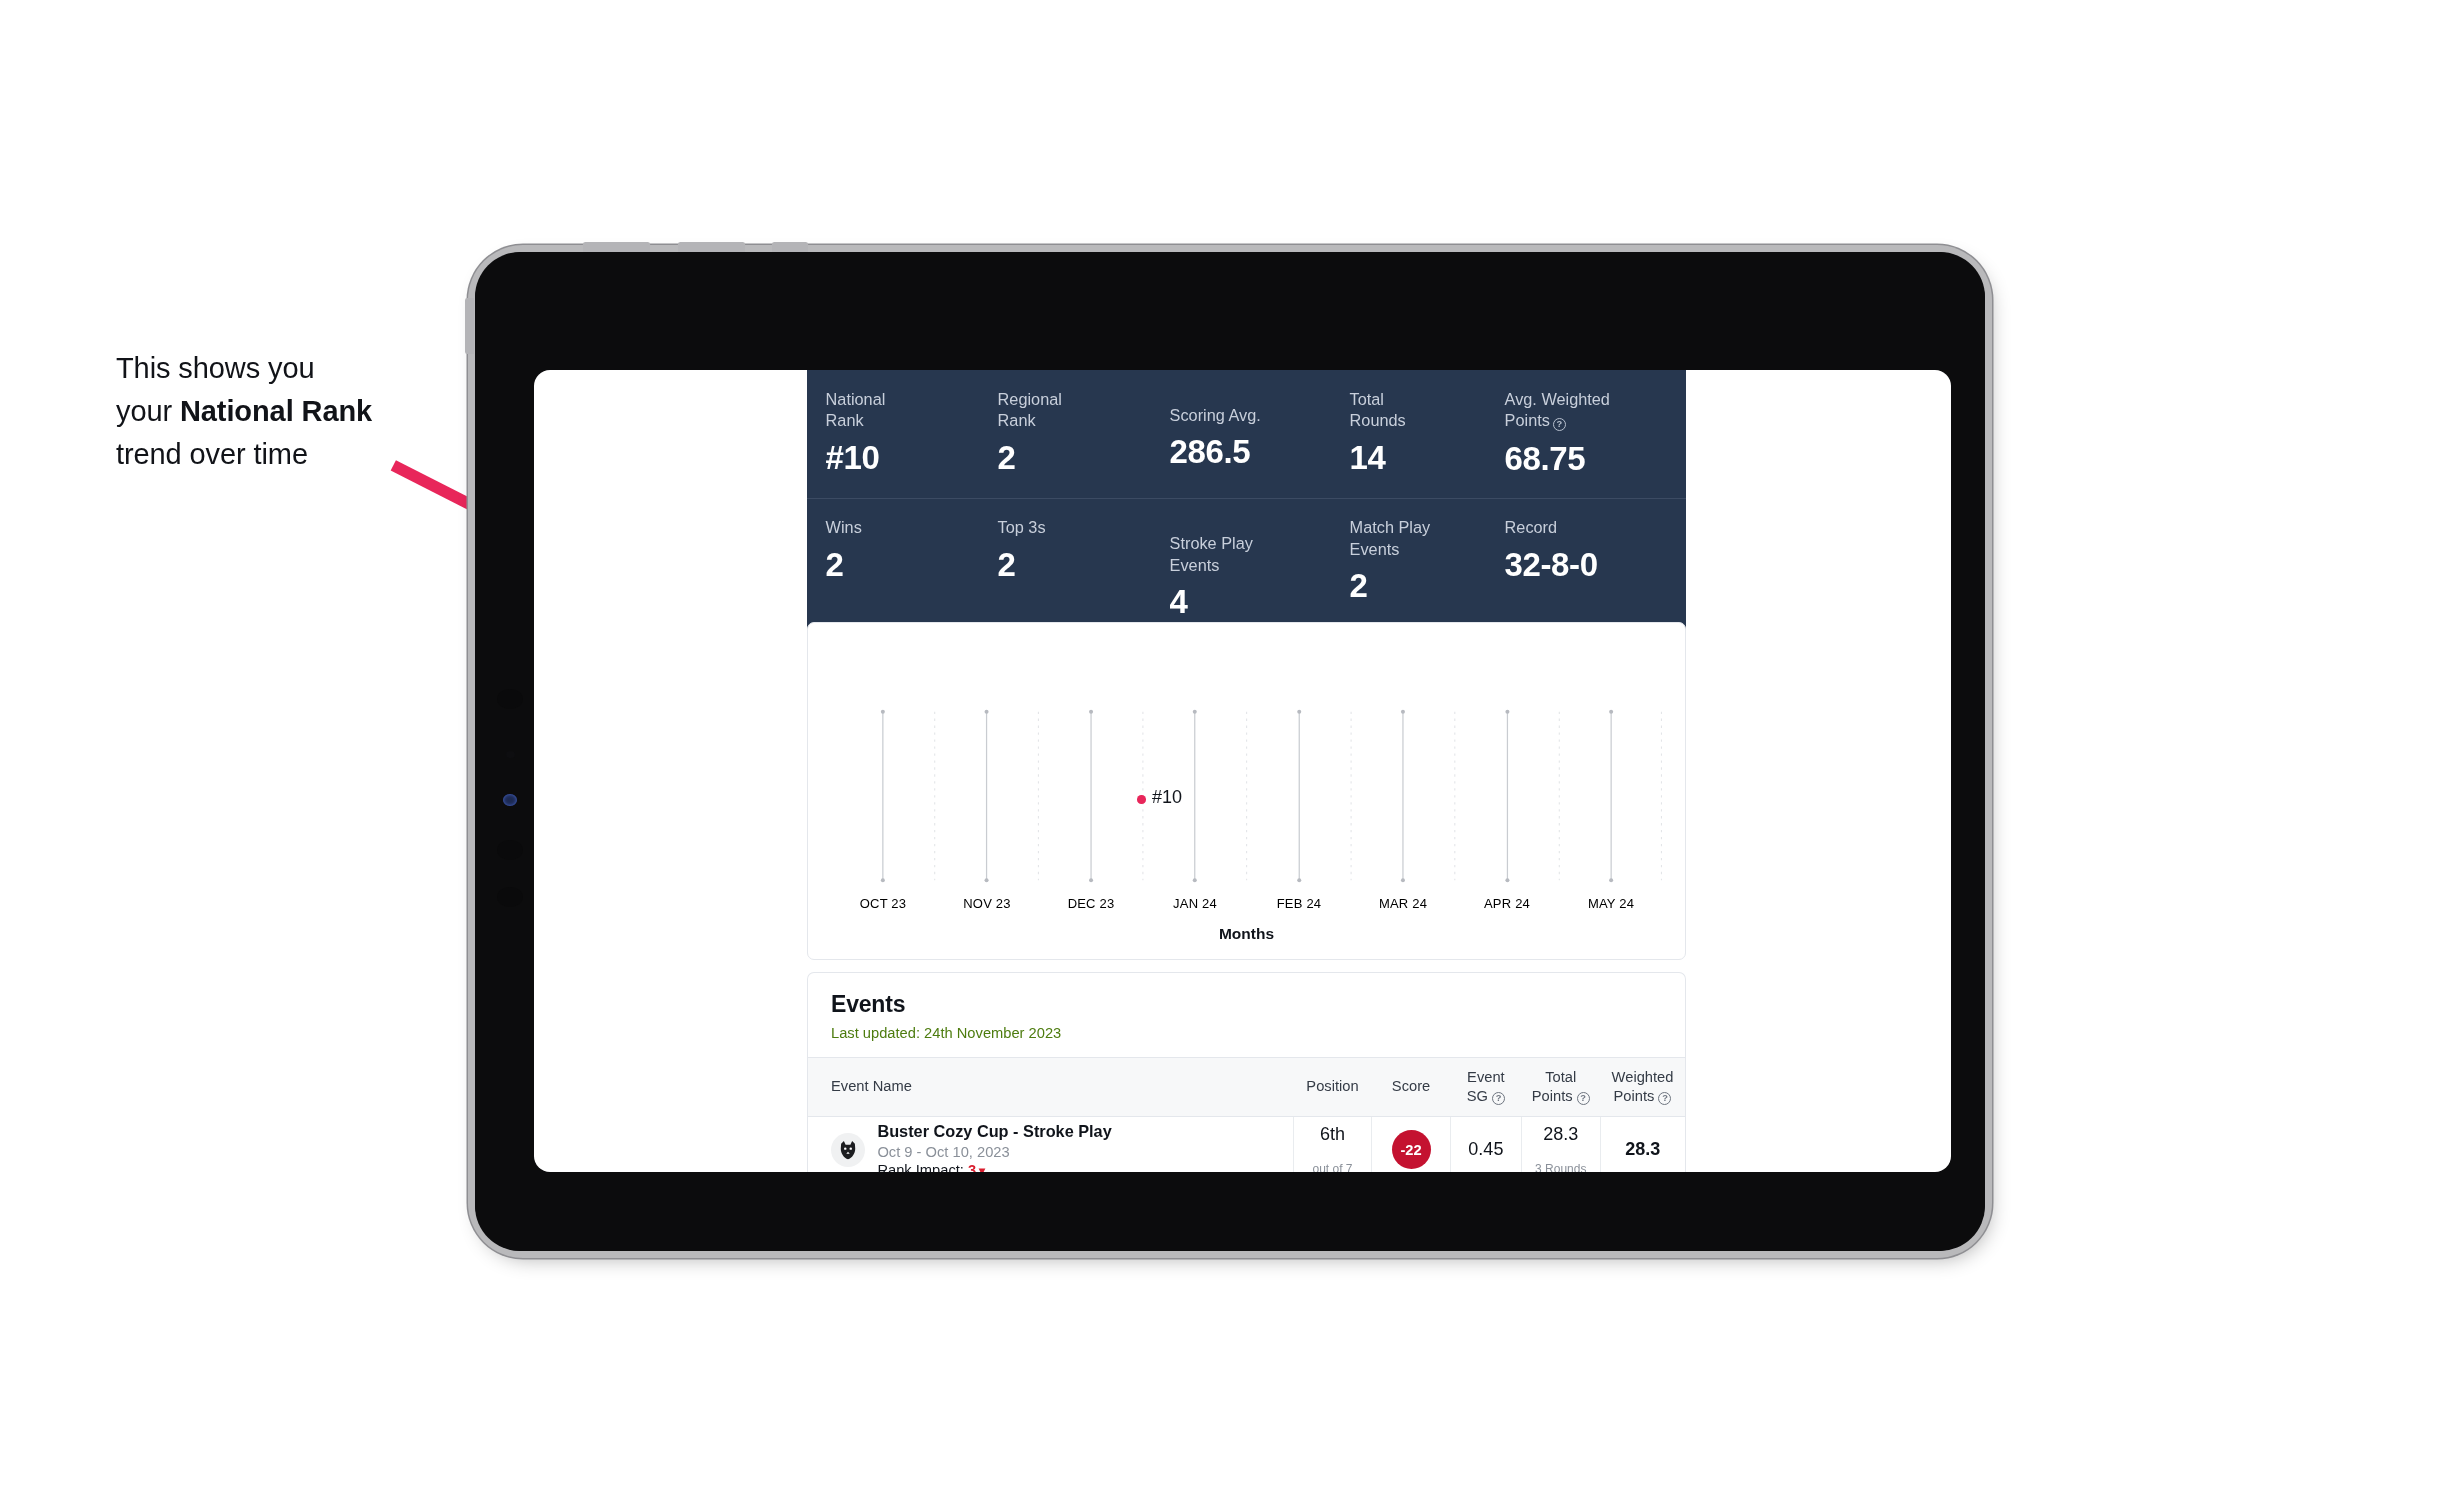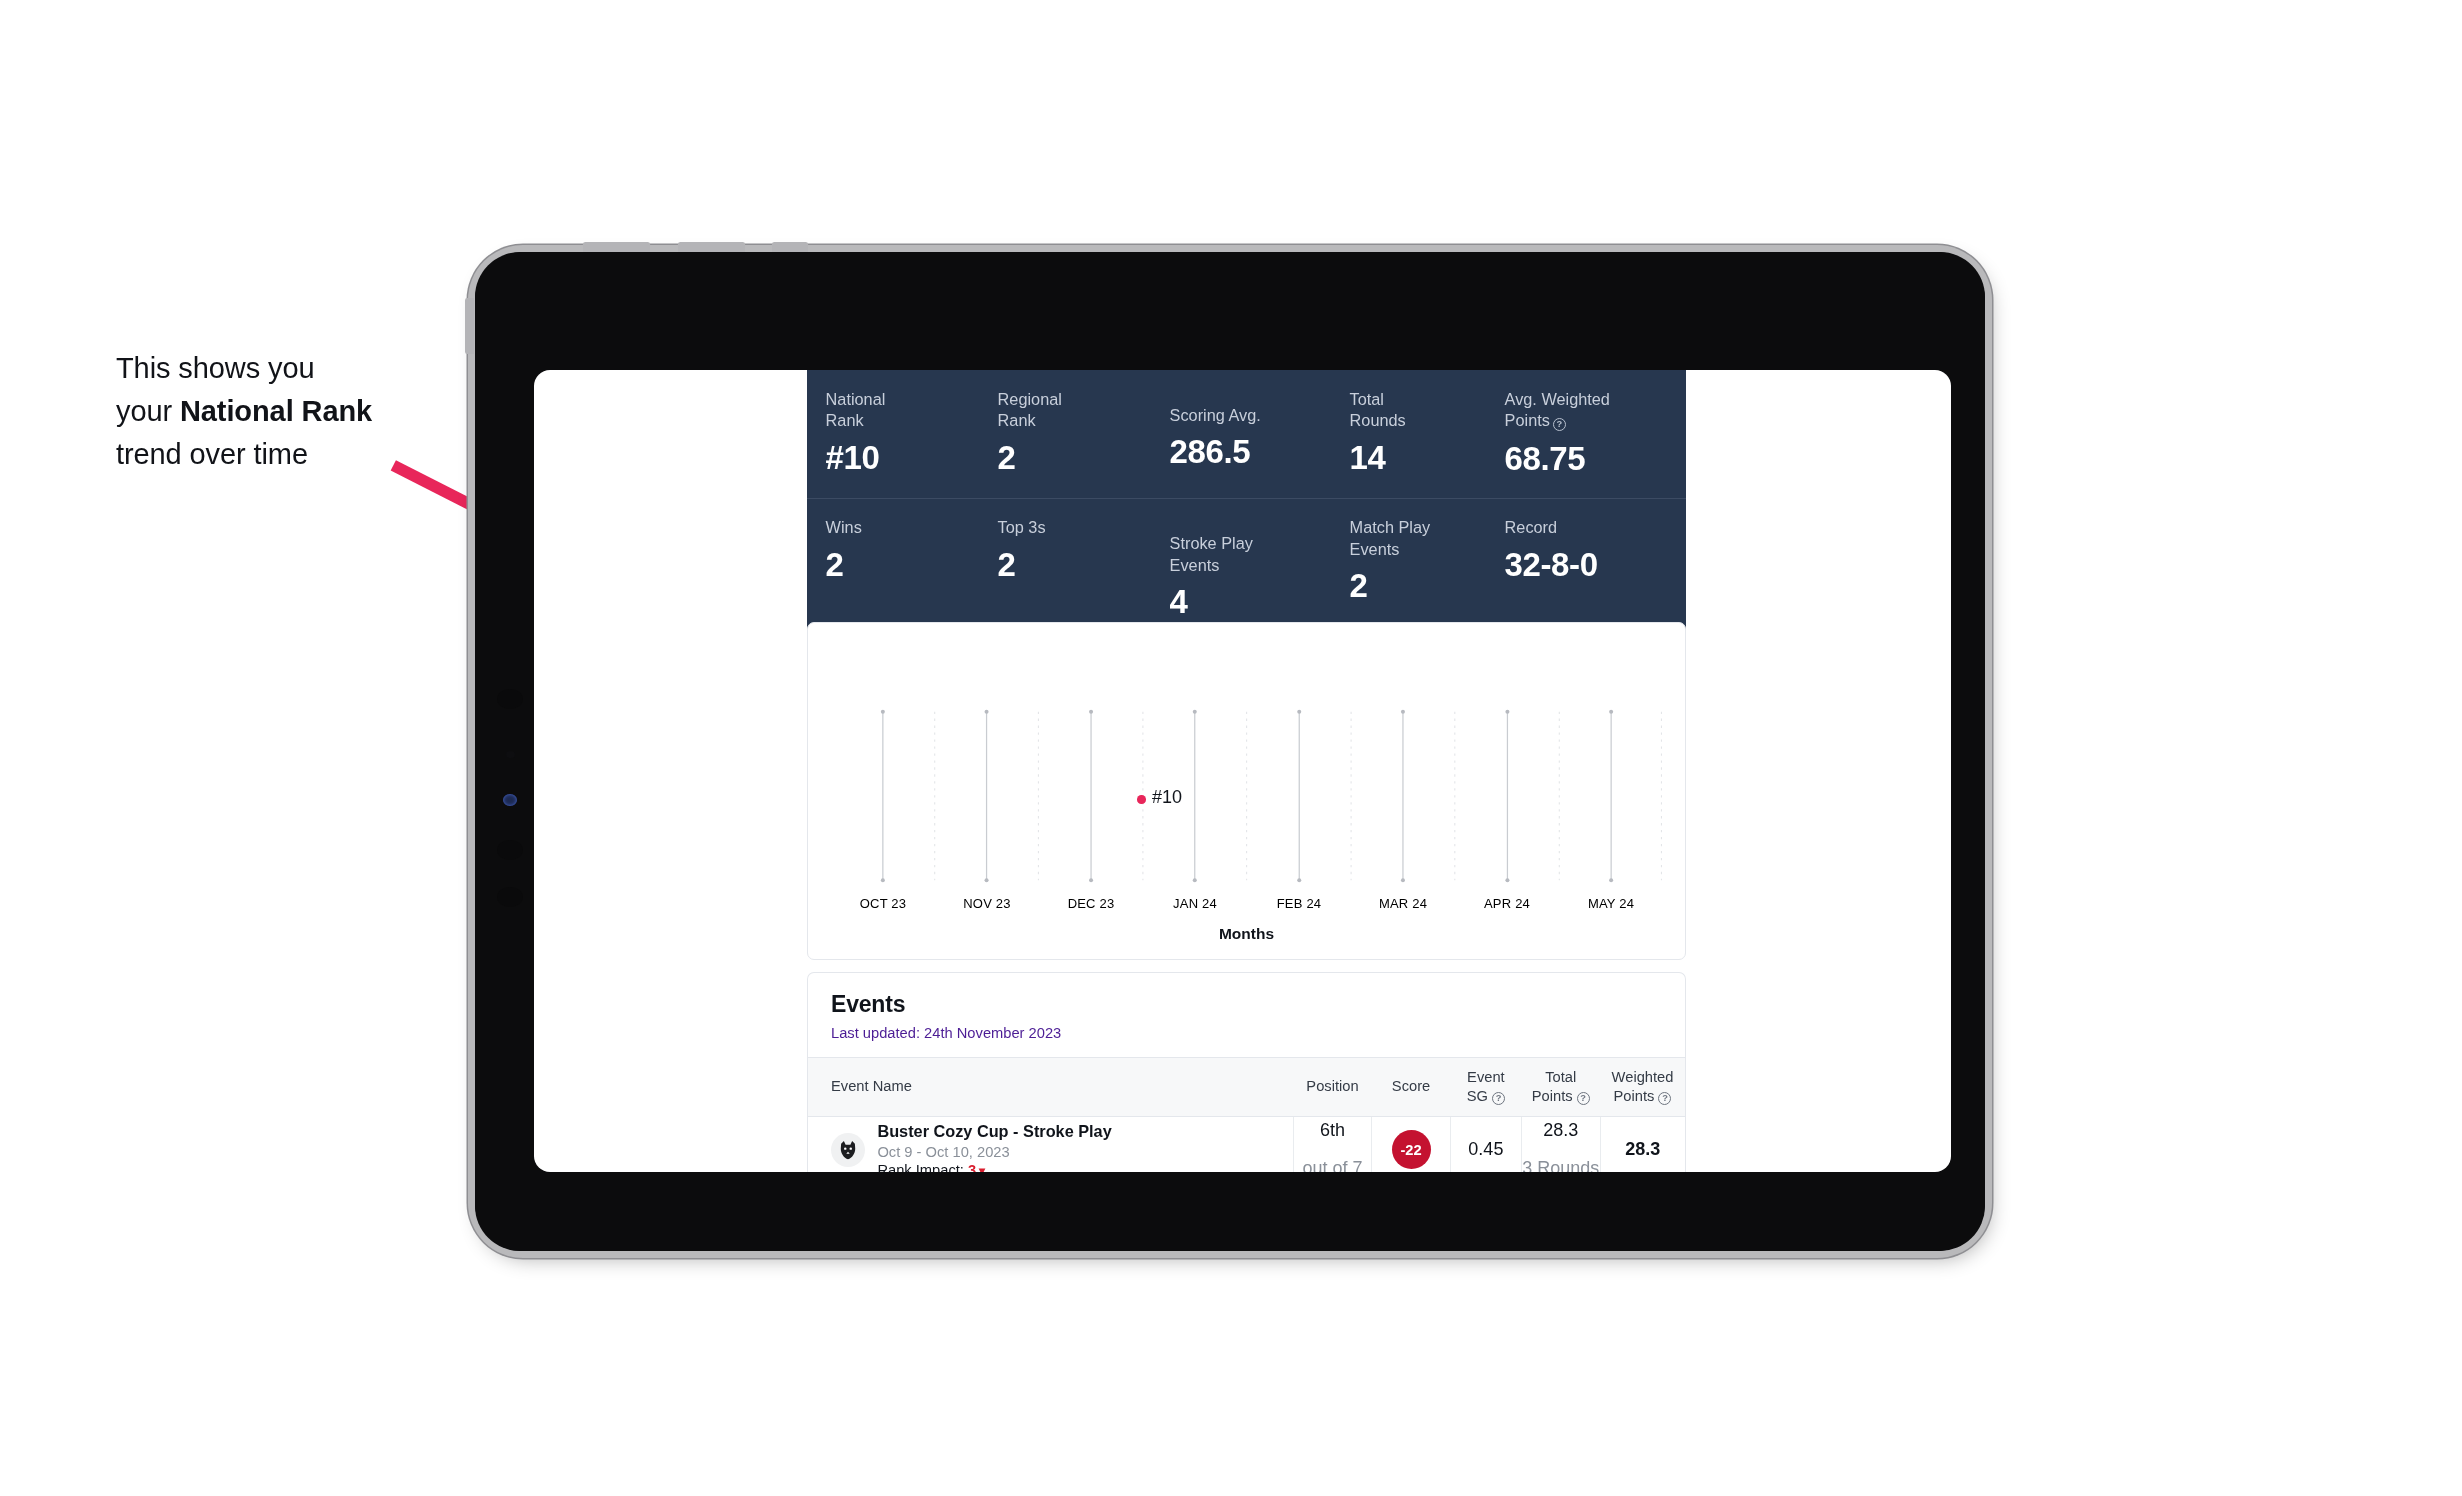--- a/index.html
+++ b/index.html
@@ -100,34 +100,34 @@
     text-align:center; font-size:15.5px; font-weight:700; color:#10141b; }
 
   .dp-label{ position:absolute; font-size:18px; font-weight:500; color:#10141b;
     white-space:nowrap; }
   .dp-dot{ position:absolute; width:8.5px; height:8.5px; border-radius:50%;
     background:#E8265A; }
 
   
   .ev-head{ padding:18px 23px 15.5px 23px; }
   .ev-title{ font-size:23px; font-weight:700; color:#10141b; letter-spacing:-0.2px; }
-  .ev-sub{ margin-top:7px; font-size:14.7px; color:#4c1d95; }
+  .ev-sub{ margin-top:7px; font-size:14.7px; color:#4d7c0f; }
 
   .tbl{ width:100%; border-collapse:collapse; table-layout:fixed; }
   .tbl thead th{ background:#f7f8f9; border-top:0.8px solid #e4e7ec;
     border-bottom:0.8px solid #e4e7ec;
     font-size:14.7px; font-weight:400; color:#343b46; vertical-align:middle;
     padding:10px 0; line-height:1.3; }
   .th-name{ text-align:left; padding-left:23px !important; }
   .th-c{ text-align:center; }
   .tbl tbody td{ border-right:0.8px solid #e9ecef; padding:0;
     vertical-align:middle; height:67px; }
   .tbl tbody td:last-child{ border-right:none; }
   .cell-c{ text-align:center; font-size:18px; color:#10141b; }
-  .cell-c .sub{ display:block; font-size:18px; color:#8a9099; margin-top:17px; }
+  .cell-c .sub{ display:block; font-size:12px; color:#8a9099; margin-top:17px; }
   .cell-c.bold{ font-weight:700; }
 
   .ev-cell{ display:flex; align-items:center; gap:12.4px; padding-left:23px; }
   .ev-badge{ width:34px; height:34px; border-radius:50%; background:#f0f1f2;
     display:flex; align-items:center; justify-content:center; flex:0 0 auto; }
   .ev-name{ font-size:16.3px; font-weight:700; color:#10141b; line-height:1.22; }
   .ev-date{ font-size:14.7px; color:#8a9099; margin-top:2.3px; }
   .ev-impact{ font-size:14.7px; color:#10141b; margin-top:2.3px; }
   .ev-impact .n{ color:#D91E2E; font-weight:700; }
   .ev-impact .tri{ color:#D91E2E; font-size:11.6px; }

